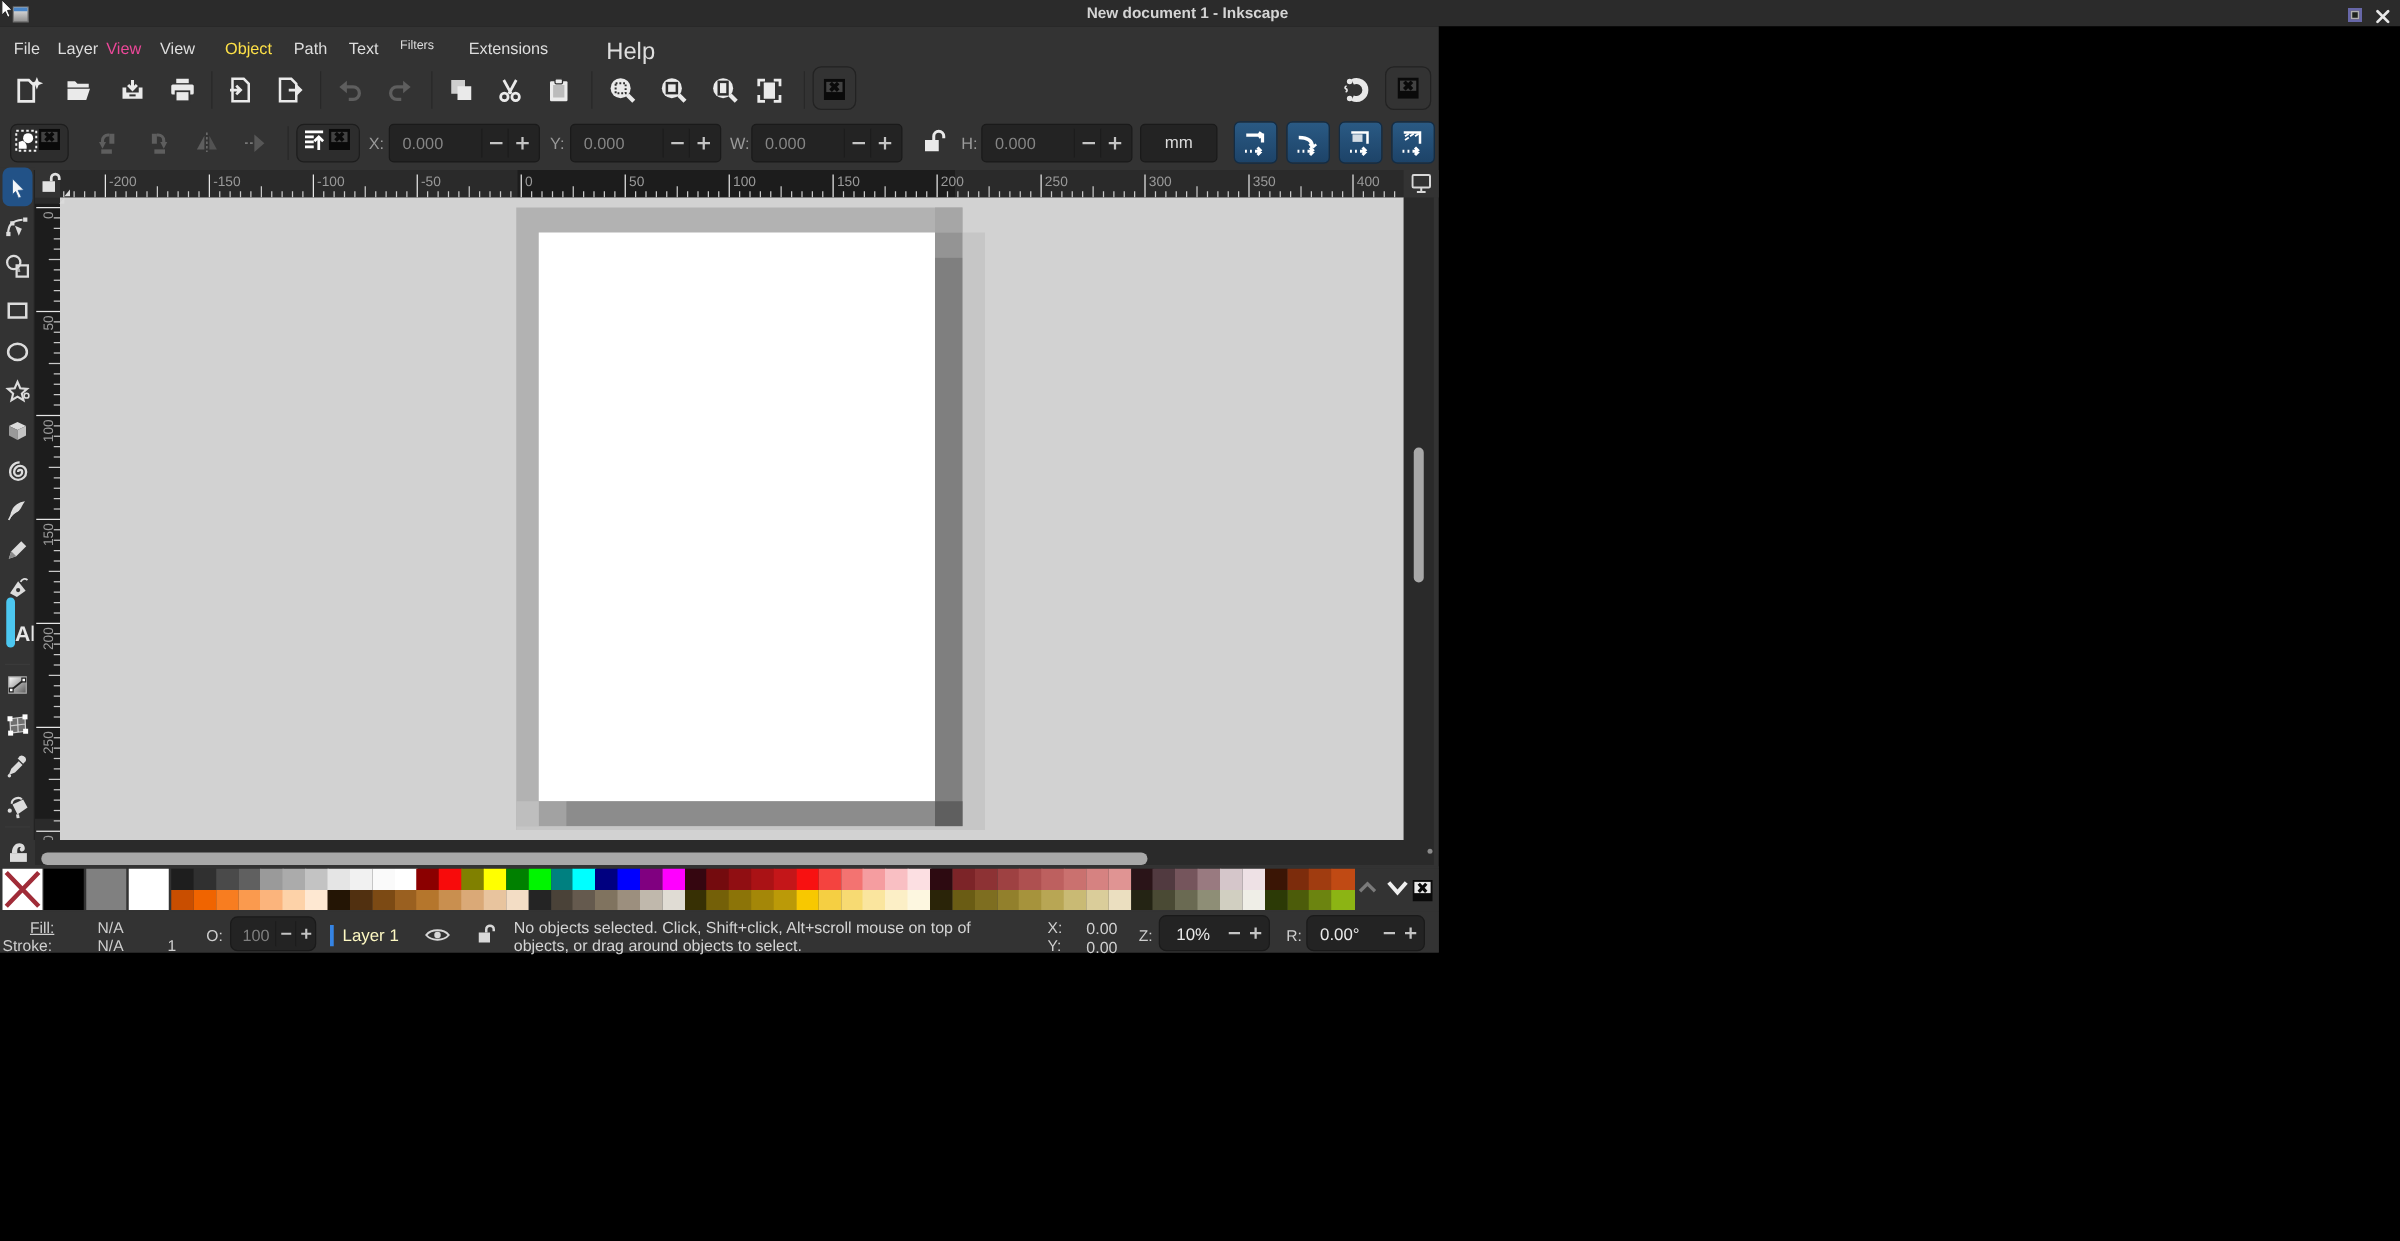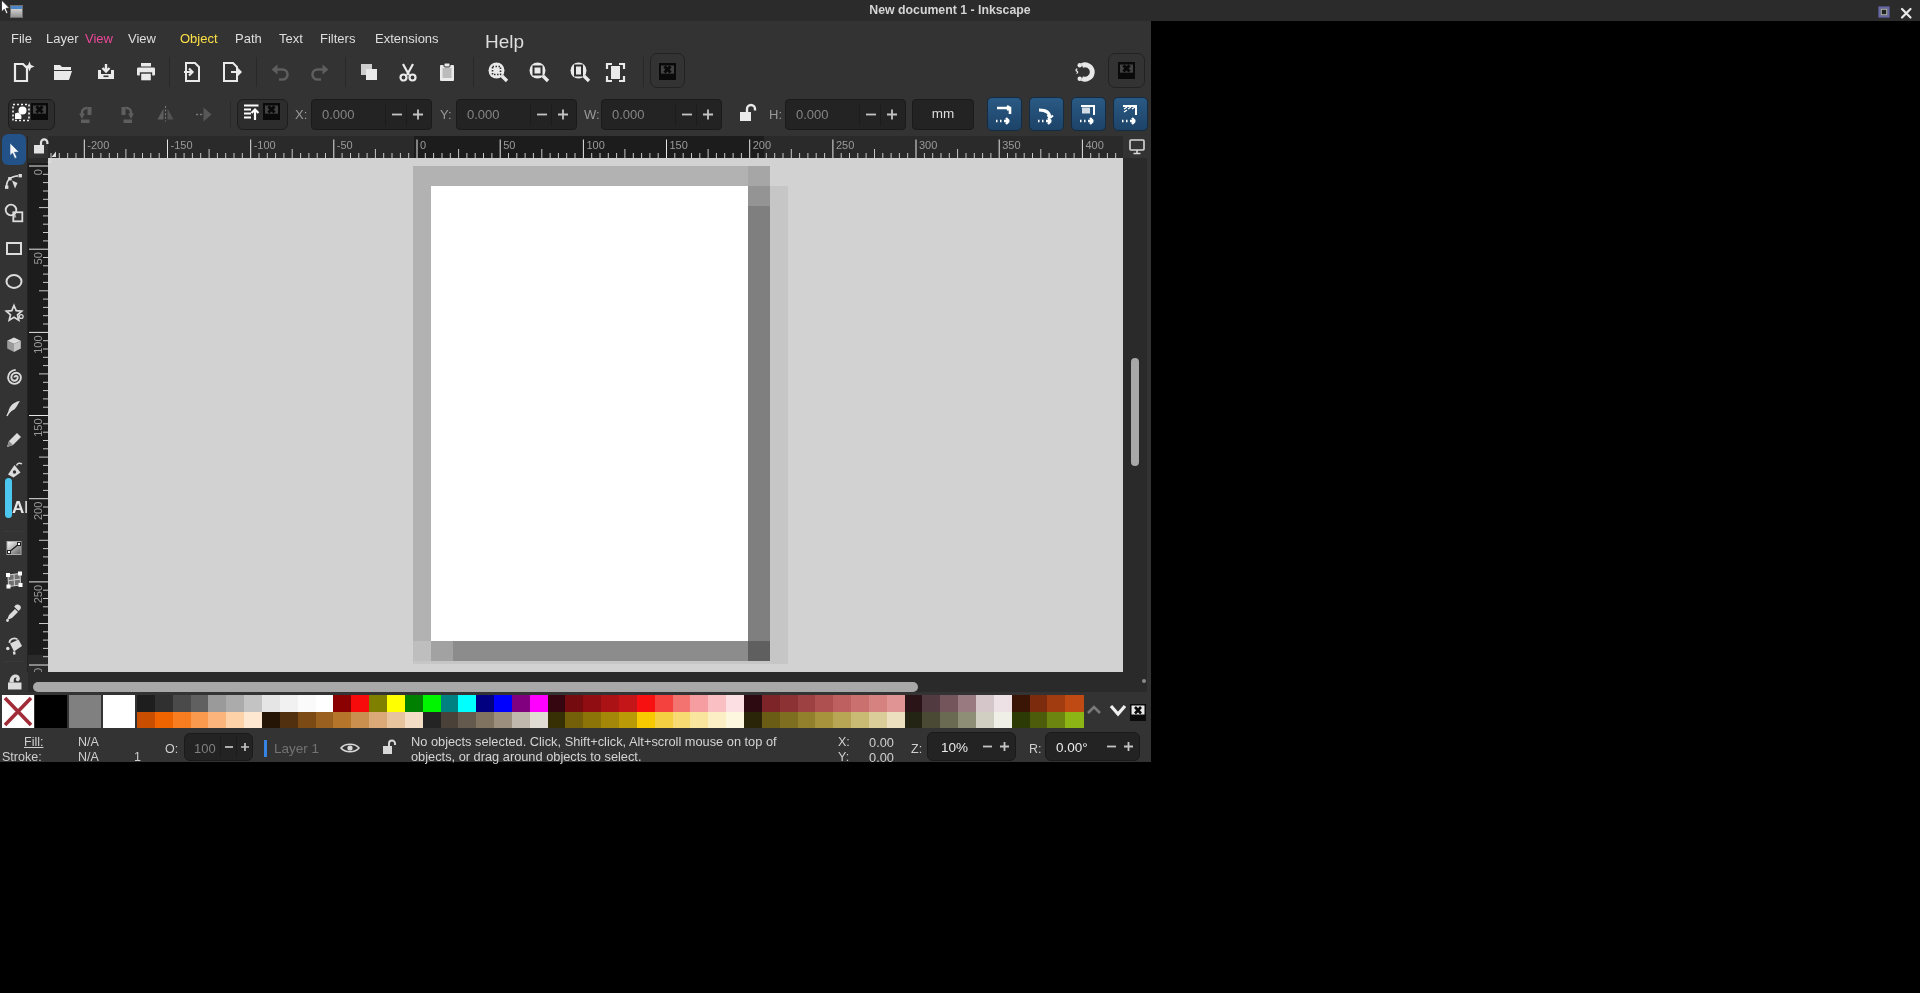--- a/index.html
+++ b/index.html
@@ -28,21 +28,21 @@
     <path d="M2 2 L10.5 10.5 M10.5 2 L2 10.5" stroke="#e8e8e8" stroke-width="2.2" stroke-linecap="round"></path>
   </svg>
 <div class="a" style="left:0px;top:21px;width:1151px;height:741px;background:#333333;overflow:hidden">
 <div class="a" style="left:11px;top:10px;color:#dedede;font-size:13px">File</div>
 <div class="a" style="left:46px;top:10px;color:#dedede;font-size:13px">Layer</div>
 <div class="a" style="left:85px;top:10px;color:#ec4899;font-size:13px">View</div>
 <div class="a" style="left:128px;top:10px;color:#dedede;font-size:13px">View</div>
 <div class="a" style="left:180px;top:10px;color:#fde047;font-size:13px">Object</div>
 <div class="a" style="left:235px;top:10px;color:#dedede;font-size:13px">Path</div>
 <div class="a" style="left:279px;top:10px;color:#dedede;font-size:13px">Text</div>
-<div class="a" style="left:320px;top:10px;color:#dedede;font-size:13px">Filters</div>
+<div class="a" style="left:320px;top:10px;color:#dedede;font-size:10px">Filters</div>
 <div class="a" style="left:375px;top:10px;color:#dedede;font-size:13px">Extensions</div>
 <div class="a" style="left:485px;top:10px;color:#dedede;font-size:19px">Help</div>
 <svg class="a" style="left:12px;top:40px;" width="24" height="22">
       <path d="M3 3 H11 L15 7 V20 H3 Z" fill="none" stroke="#eaeaea" stroke-width="2.2"></path>
       <path d="M17.5 0.5 l1.4 3.6 3.6 1.4 -3.6 1.4 -1.4 3.6 -1.4-3.6 -3.6-1.4 3.6-1.4 Z" fill="#eaeaea"></path>
     </svg>
 <svg class="a" style="left:52px;top:40px;" width="22" height="22">
       <path d="M2 4 H8 L10 6 H19 V9 H2 Z" fill="#eaeaea"></path>
       <path d="M2 10 H20 L17 19 H2 Z" fill="#eaeaea"></path>
     </svg>
@@ -721,21 +721,21 @@
 <div class="a" style="left:194px;top:741px;color:#7f7f7f;font-size:13px;white-space:nowrap;">100</div>
 <div class="sep" style="left:220px;top:737px;height:20px;background:#1c1c1c"></div>
 <div class="sep" style="left:236px;top:737px;height:20px;background:#1c1c1c"></div>
 <svg class="a" style="left:222px;top:733px" width="14" height="28">
     <path d="M3 14 H11" stroke="#c4c4c4" stroke-width="1.7"></path>
   </svg>
 <svg class="a" style="left:238px;top:733px" width="14" height="28">
     <path d="M3 14 H11 M7 10 V18" stroke="#c4c4c4" stroke-width="1.7"></path>
   </svg>
 <div class="a" style="left:264px;top:740px;width:3px;height:17px;background:#3584e4"></div>
-<div class="a" style="left:274px;top:741px;color:#737373;font-size:13.5px;white-space:nowrap;">Layer 1</div>
+<div class="a" style="left:274px;top:741px;color:#fef9c3;font-size:13.5px;white-space:nowrap;">Layer 1</div>
 <svg class="a" style="left:340px;top:740px" width="20" height="16">
     <path d="M1 8 C5 3 15 3 19 8 C15 13 5 13 1 8 Z" fill="none" stroke="#d8d8d8" stroke-width="1.6"></path>
     <circle cx="10" cy="8" r="2.6" fill="#d8d8d8"></circle>
   </svg>
 <svg class="a" style="left:381px;top:738px" width="18" height="18">
     <rect x="2" y="8" width="9" height="8" fill="#d8d8d8"></rect>
     <path d="M8 8 V5.5 a3 3 0 0 1 6 0 V7" fill="none" stroke="#d8d8d8" stroke-width="2"></path>
   </svg>
 <div class="a" style="left:411px;top:734px;color:#d4d4d4;font-size:12.8px;white-space:nowrap;">No objects selected. Click, Shift+click, Alt+scroll mouse on top of</div>
 <div class="a" style="left:411px;top:749px;color:#d4d4d4;font-size:12.8px;white-space:nowrap;">objects, or drag around objects to select.</div>

